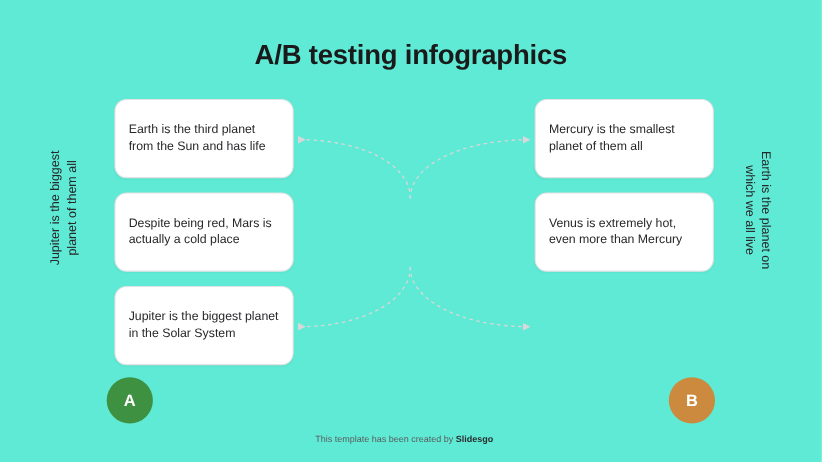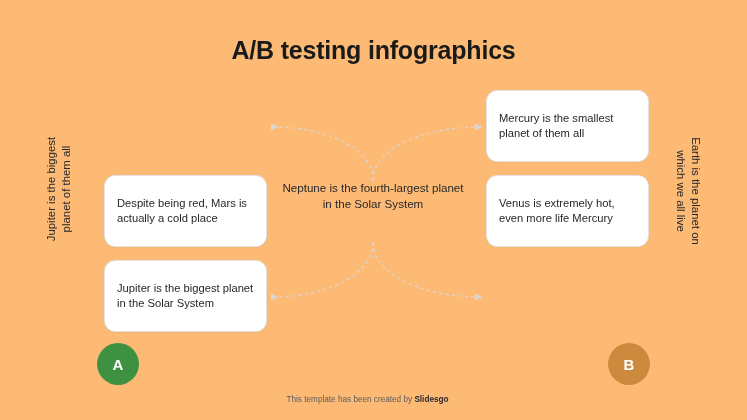--- a/index.html
+++ b/index.html
@@ -12,21 +12,21 @@
     background: #ffffff;
     font-family: "Liberation Sans", sans-serif;
     overflow: hidden;
     position: relative;
   }
   #slide {
     position: absolute;
     left: 0; top: 0;
     width: 747px;
     height: 420px;
-    background: #fdba74;
+    background: #5eead4;
   }
 
   
   .title {
     position: absolute;
     left: 0;
     top: 36px;
     width: 747px;
     text-align: center;
     font-size: 25px;
@@ -148,35 +148,37 @@
       </marker>
     </defs>
     <g fill="none" stroke="#d8d8db" stroke-width="1.2" stroke-dasharray="2.2 4.2" stroke-linecap="round">
       <path d="M373,180 C373,150 330,127 272,127" marker-end="url(#arrL)"></path>
       <path d="M373,180 C373,150 420,127 481,127" marker-end="url(#arrR)"></path>
       <path d="M373,243 C373,273 330,297 272,297" marker-end="url(#arrL)"></path>
       <path d="M373,243 C373,273 420,297 481,297" marker-end="url(#arrR)"></path>
     </g>
   </svg>
 
+  <div class="card left row1">
+    <div class="card-text">Earth is the third planet from the Sun and has life</div>
+  </div>
   <div class="card left row2">
     <div class="card-text">Despite being red, Mars is actually a cold place</div>
   </div>
   <div class="card left row3">
     <div class="card-text">Jupiter is the biggest planet in the Solar System</div>
   </div>
 
   <div class="card right row1">
     <div class="card-text">Mercury is the smallest planet of them all</div>
   </div>
   <div class="card right row2">
-    <div class="card-text">Venus is extremely hot, even more life Mercury</div>
+    <div class="card-text">Venus is extremely hot, even more than Mercury</div>
   </div>
 
-  <div class="center-text">Neptune is the fourth-largest planet in the Solar System</div>
 
   <div class="side-label left">Jupiter is the biggest
 planet of them all</div>
   <div class="side-label right">Earth is the planet on
 which we all live</div>
 
   <div class="badge a">
     <span>A</span>
   </div>
   <div class="badge b">

